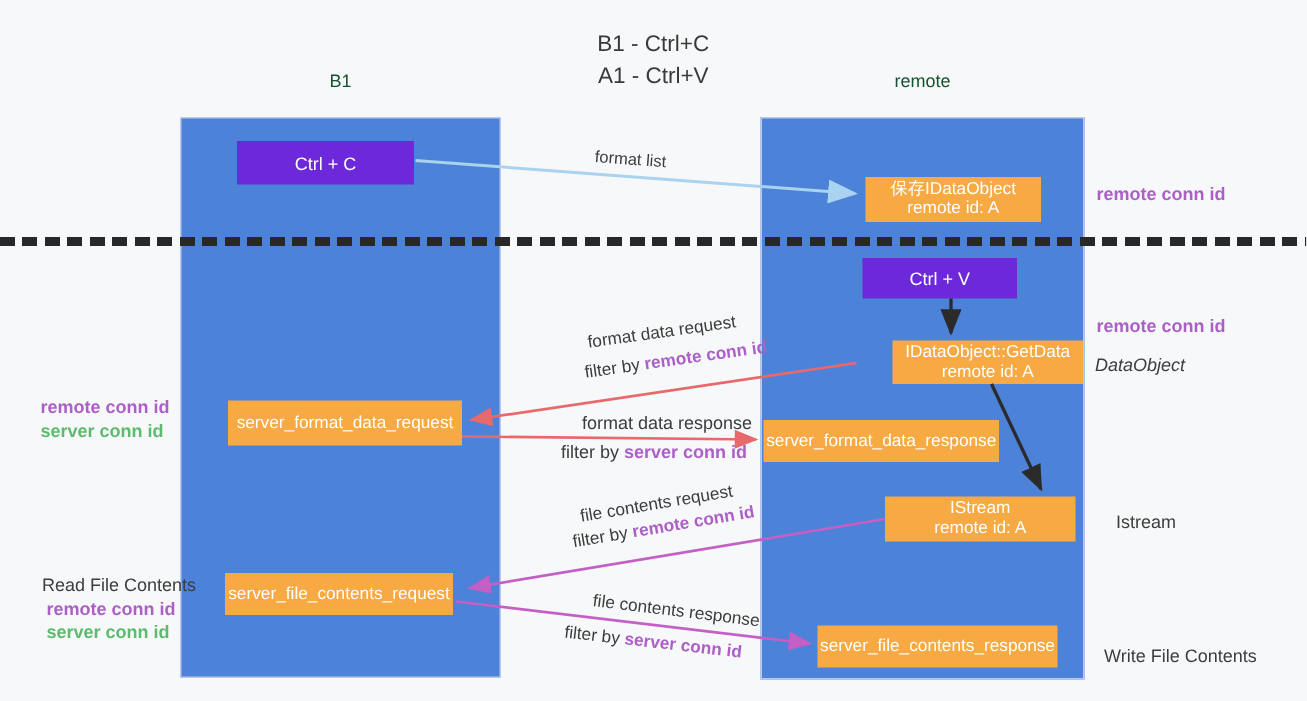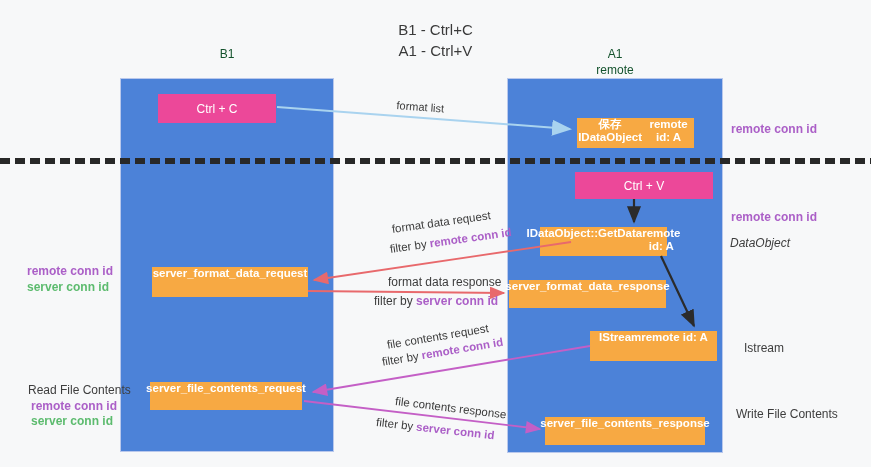--- a/index.html
+++ b/index.html
@@ -8,26 +8,25 @@
     background:#f7f8f9;
     font-family:"Liberation Sans","DejaVu Sans",sans-serif;
     color:#3d3d3d;
   }
   .abs{position:absolute;}
   .title{left:0;width:871px;text-align:center;font-size:15px;line-height:21px;color:#3a3a3a;}
   .colhdr{text-align:center;font-size:12px;line-height:16px;color:#14532d;}
   .col{background:#4c82d8;border:1px solid #b9c8ec;box-sizing:border-box;}
   .node{
     background:#f7a943;color:#ffffff;text-align:center;font-size:11.5px;
-    display:flex;flex-direction:row;justify-content:center;line-height:13px;
+    display:flex;flex-direction:column;justify-content:center;line-height:13px;
     box-sizing:border-box;
-    font-weight:bold;
   }
   .green-node{
-    background:#ec4899;color:#ffffff;text-align:center;font-size:12px;
+    background:#6d28d9;color:#ffffff;text-align:center;font-size:12px;
     display:flex;align-items:center;justify-content:center;box-sizing:border-box;
   }
   .edge-lbl{font-size:11.5px;color:#3c3c3c;white-space:nowrap;transform-origin:left top;}
   .purple{color:#ab5fc7;font-weight:700;}
   .greentx{color:#5cbb6e;font-weight:700;}
   .side-lbl{font-size:12px;white-space:nowrap;}
   .dashline{
     left:0;top:158px;width:871px;height:6px;z-index:7;
     background:repeating-linear-gradient(to right,#282828 0 10px,transparent 10px 15px);
   }
@@ -41,43 +40,42 @@
 
   <div class="abs title" style="top:19px;">
     <div>B1 - Ctrl+C</div>
     <div>A1 - Ctrl+V</div>
   </div>
 
   <div class="abs colhdr" style="left:120px;top:46px;width:214px;">
     <div>B1</div>
   </div>
   <div class="abs colhdr" style="left:507px;top:46px;width:216px;">
-    <div>A1</div>
     <div>remote</div>
   </div>
 
   <div class="abs col z3" style="left:120px;top:78px;width:214px;height:374px;"></div>
   <div class="abs col z3" style="left:507px;top:78px;width:216px;height:375px;"></div>
 
   <div class="abs dashline"></div>
 
   <div class="abs green-node z4" style="left:158px;top:94px;width:118px;height:29px;">
     <span>Ctrl + C</span>
   </div>
 
   <div class="abs node z4" style="left:577px;top:118px;width:117px;height:30px;">
     <span>保存IDataObject</span>
     <span>remote id: A</span>
   </div>
 
-  <div class="abs green-node z4" style="left:575px;top:172px;width:138px;height:27px;align-items:center;">
+  <div class="abs green-node z4" style="left:575px;top:172px;width:103px;height:27px;align-items:center;">
     <span>Ctrl + V</span>
   </div>
 
-  <div class="abs node z4" style="left:540px;top:227px;width:127px;height:29px;">
+  <div class="abs node z4" style="left:595px;top:227px;width:127px;height:29px;">
     <span>IDataObject::GetData</span>
     <span>remote id: A</span>
   </div>
 
   <div class="abs node z4" style="left:152px;top:267px;width:156px;height:30px;">
     <span>server_format_data_request</span>
   </div>
 
   <div class="abs node z4" style="left:509px;top:280px;width:157px;height:28px;">
     <span>server_format_data_response</span>
@@ -139,21 +137,21 @@
 
   <div class="abs edge-lbl z6" style="left:396px;top:395px;transform:rotate(7deg);">file contents response</div>
   <div class="abs edge-lbl z6" style="left:377px;top:416px;transform:rotate(6.5deg);">
     <span>filter by </span><span class="purple">server conn id</span>
   </div>
 
   <div class="abs side-lbl purple z6" style="left:731px;top:122px;">remote conn id</div>
   <div class="abs side-lbl purple z6" style="left:731px;top:210px;">remote conn id</div>
   <div class="abs side-lbl z6" style="left:730px;top:236px;font-style:italic;">DataObject</div>
   <div class="abs side-lbl z6" style="left:744px;top:341px;">Istream</div>
-  <div class="abs side-lbl z6" style="left:736px;top:407px;">Write File Contents</div>
+  <div class="abs side-lbl z6" style="left:736px;top:430px;">Write File Contents</div>
 
   <div class="abs side-lbl purple z6" style="left:27px;top:264px;">remote conn id</div>
   <div class="abs side-lbl greentx z6" style="left:27px;top:280px;">server conn id</div>
   <div class="abs side-lbl z6" style="left:28px;top:383px;">Read File Contents</div>
   <div class="abs side-lbl purple z6" style="left:31px;top:399px;">remote conn id</div>
   <div class="abs side-lbl greentx z6" style="left:31px;top:414px;">server conn id</div>
 
 </div>
 
 </body></html>

